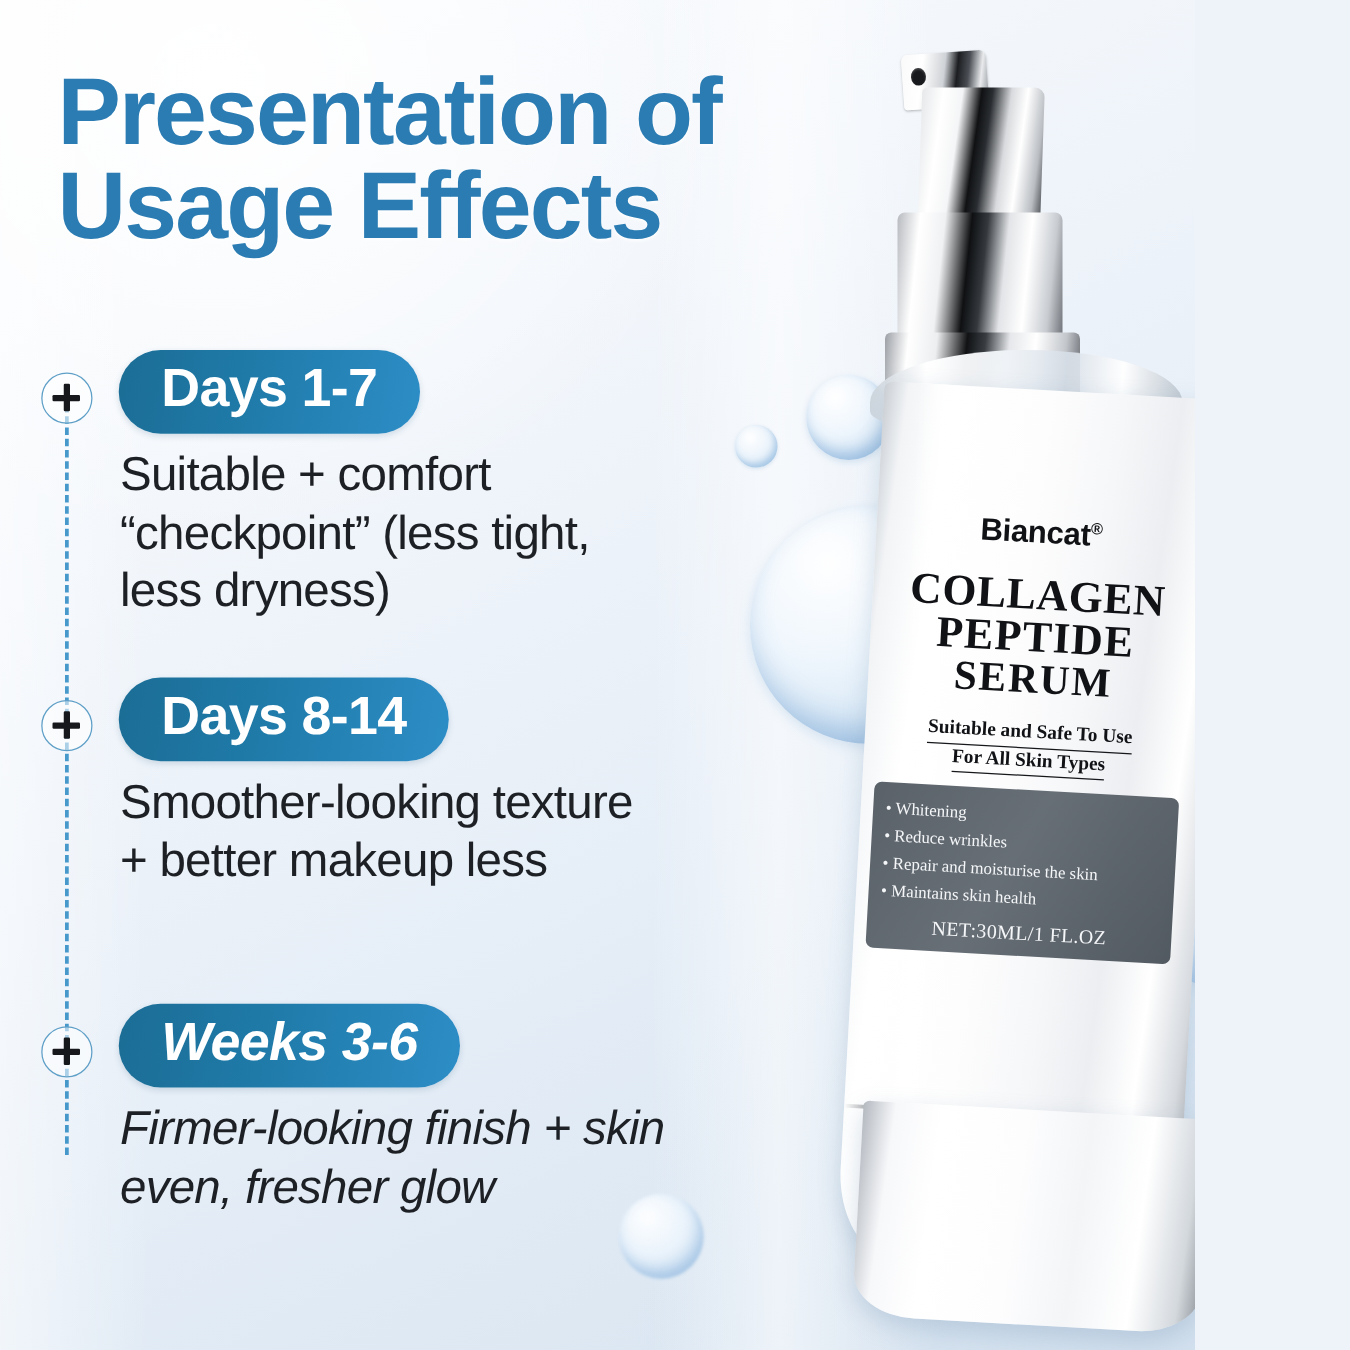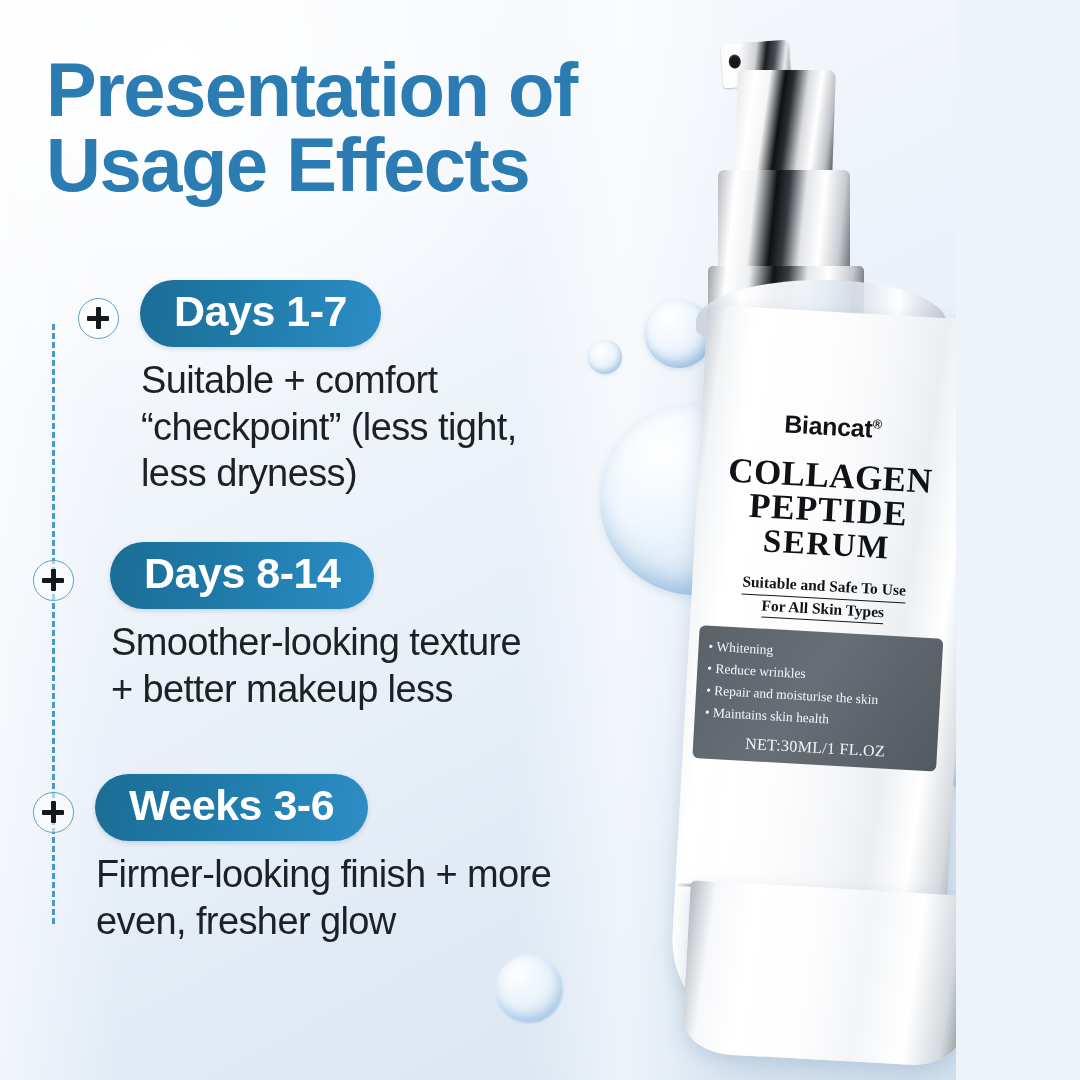--- a/index.html
+++ b/index.html
@@ -61,23 +61,23 @@
     box-shadow:0 2px 5px rgba(40,90,130,.18);
   }
   .desc{
     margin:10px 0 0 96px;
     max-width:585px;
     font-size:38px;line-height:1.22;font-weight:500;
     color:#1d2024;letter-spacing:-.6px;
     white-space:pre-line;
   }
 
-  .r1{top:0px;margin-left:45px;}
-  .r2{top:262px;padding-left:15px;}
-  .r3{top:494px;}
+  .r1{top:0px;}
+  .r2{top:262px;}
+  .r3{top:523px;font-style:italic;}
   .row.r1,.row.r2,.row.r3{position:absolute;left:0;width:700px;}
   .r1 .plus{top:18px;}
   .r2 .plus{top:18px;}
   .r3 .plus{top:18px;}
 
   
   .drop{position:absolute;border-radius:50%;pointer-events:none;}
 
   #drop-small-a{
     left:588px;top:340px;width:34px;height:34px;
@@ -236,21 +236,21 @@
     <div class="row r2">
       <div class="plus"></div>
       <div class="pill">Days 8-14</div>
       <div class="desc">Smoother-looking texture
 + better makeup less</div>
     </div>
 
     <div class="row r3">
       <div class="plus"></div>
       <div class="pill">Weeks 3-6</div>
-      <div class="desc">Firmer-looking finish + more
+      <div class="desc">Firmer-looking finish + skin
 even, fresher glow</div>
     </div>
   </div>
 
   <div id="bottle">
     <div class="nozzle">
       <div class="hole"></div>
     </div>
     <div class="pump-stem"></div>
     <div class="pump-collar"></div>

